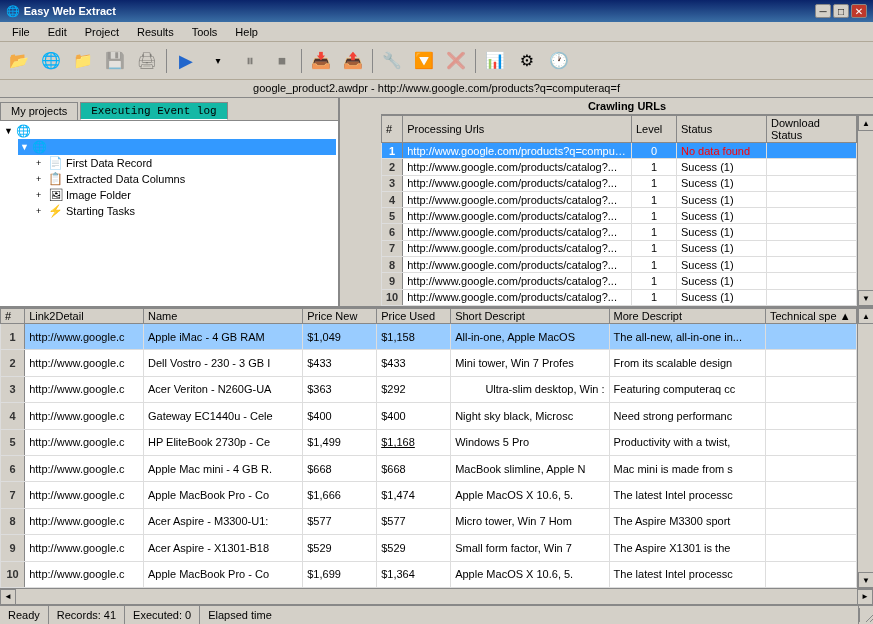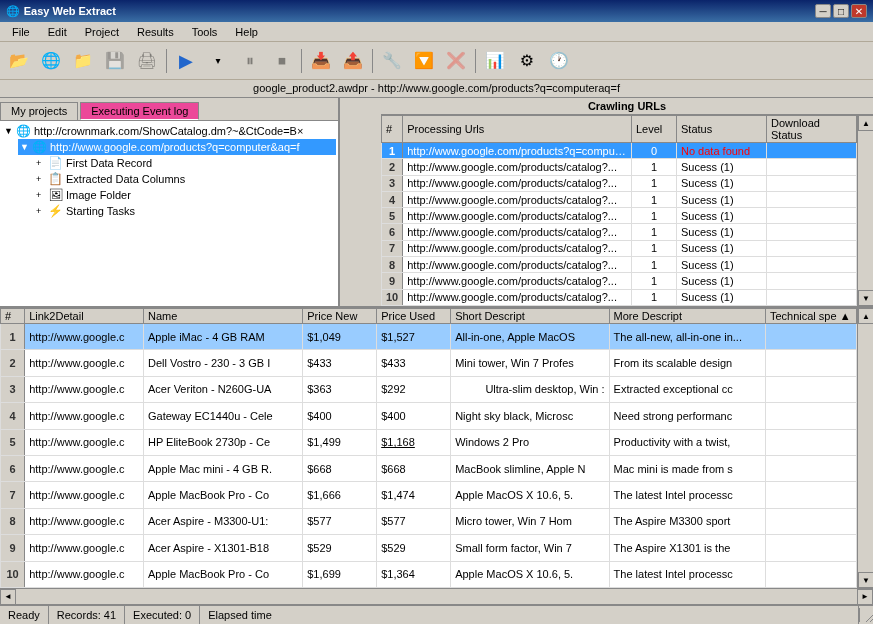--- a/index.html
+++ b/index.html
@@ -105,23 +105,24 @@
       padding: 2px 10px;
       border: 1px solid #888;
       border-bottom: none;
       background: #d4d0c8;
       cursor: pointer;
       font-size: 11px;
       margin-right: 2px;
       margin-top: 2px;
     }
     .tab.active {
-      background: #ec4899;
+      background: #14b8a6;
       border-bottom: 1px solid white;
       z-index: 1;
+      font-family: Liberation Mono, monospace;
     }
     #tree-panel {
       flex: 1;
       background: white;
       overflow: auto;
       padding: 2px;
     }
     .tree-item {
       display: flex;
       align-items: center;
@@ -293,28 +294,26 @@
       <div id="tabs-row" style="display:flex; background:#d4d0c8; border-bottom:1px solid #888; padding-top:2px;">
         <div class="tab">My projects</div>
         <div class="tab active">Executing Event log</div>
       </div>
 
       <div id="tree-panel" style="flex:1; background:white; overflow:auto; padding:2px;">
 
         <div class="tree-item">
           <span class="tree-expand">▼</span>
           <span class="tree-icon">🌐</span>
-          <span class="tree-label" style="font-size:11px;">http://crownmark.com/ShowCatalog.dm?~&amp;CtCode=B×</span>
         </div>
 
         <div class="tree-children">
           <div class="tree-item selected">
             <span class="tree-expand">▼</span>
             <span class="tree-icon">🌐</span>
-            <span class="tree-label">http://www.google.com/products?q=computer&amp;aq=f</span>
           </div>
 
           <div class="tree-children">
             <div class="tree-item">
               <span class="tree-expand">+</span>
               <span class="tree-icon">📄</span>
               <span class="tree-label">First Data Record</span>
             </div>
             <div class="tree-item">
               <span class="tree-expand">+</span>
@@ -447,21 +446,21 @@
             <th style="width:130px;">More Descript</th>
             <th style="width:80px;">Technical spe ▲</th>
           </tr>
         </thead>
         <tbody id="data-tbody">
         <tr style="background: rgb(153, 204, 255);">
               <td class="row-num" style="overflow: hidden; max-width: 150px; text-overflow: ellipsis; white-space: nowrap;">1</td>
               <td class="price-highlight" style="overflow: hidden; max-width: 150px; text-overflow: ellipsis; white-space: nowrap;">http://www.google.c</td>
               <td class="price-highlight" style="overflow: hidden; max-width: 150px; text-overflow: ellipsis; white-space: nowrap;">Apple iMac - 4 GB RAM</td>
               <td class="price-highlight" style="overflow: hidden; max-width: 150px; text-overflow: ellipsis; white-space: nowrap;">$1,049</td>
-              <td class="price-highlight" style="overflow: hidden; max-width: 150px; text-overflow: ellipsis; white-space: nowrap;">$1,527</td>
+              <td class="price-highlight" style="overflow: hidden; max-width: 150px; text-overflow: ellipsis; white-space: nowrap;">$1,158</td>
               <td class="price-highlight" style="overflow: hidden; max-width: 150px; text-overflow: ellipsis; white-space: nowrap;">All-in-one, Apple MacOS</td>
               <td class="price-highlight" style="overflow: hidden; max-width: 150px; text-overflow: ellipsis; white-space: nowrap;">The all-new, all-in-one in...</td>
               <td style="overflow: hidden; max-width: 150px; text-overflow: ellipsis; white-space: nowrap;"></td>
             </tr>
             <tr>
               <td class="row-num" style="overflow: hidden; max-width: 150px; text-overflow: ellipsis; white-space: nowrap;">2</td>
               <td style="overflow: hidden; max-width: 150px; text-overflow: ellipsis; white-space: nowrap;">http://www.google.c</td>
               <td style="overflow: hidden; max-width: 150px; text-overflow: ellipsis; white-space: nowrap;">Dell Vostro - 230 - 3 GB I</td>
               <td style="overflow: hidden; max-width: 150px; text-overflow: ellipsis; white-space: nowrap;">$433</td>
               <td style="overflow: hidden; max-width: 150px; text-overflow: ellipsis; white-space: nowrap;">$433</td>
@@ -469,40 +468,40 @@
               <td style="overflow: hidden; max-width: 150px; text-overflow: ellipsis; white-space: nowrap;">From its scalable design</td>
               <td style="overflow: hidden; max-width: 150px; text-overflow: ellipsis; white-space: nowrap;"></td>
             </tr>
             <tr>
               <td class="row-num" style="overflow: hidden; max-width: 150px; text-overflow: ellipsis; white-space: nowrap;">3</td>
               <td style="overflow: hidden; max-width: 150px; text-overflow: ellipsis; white-space: nowrap;">http://www.google.c</td>
               <td style="overflow: hidden; max-width: 150px; text-overflow: ellipsis; white-space: nowrap;">Acer Veriton - N260G-UA</td>
               <td style="overflow: hidden; max-width: 150px; text-overflow: ellipsis; white-space: nowrap;">$363</td>
               <td style="overflow: hidden; max-width: 150px; text-overflow: ellipsis; white-space: nowrap;">$292</td>
               <td style="overflow: hidden; max-width: 150px; text-overflow: ellipsis; white-space: nowrap; text-align: right;">Ultra-slim desktop, Win :</td>
-              <td style="overflow: hidden; max-width: 150px; text-overflow: ellipsis; white-space: nowrap;">Extracted exceptional cc</td>
+              <td style="overflow: hidden; max-width: 150px; text-overflow: ellipsis; white-space: nowrap;">Featuring computeraq cc</td>
               <td style="overflow: hidden; max-width: 150px; text-overflow: ellipsis; white-space: nowrap;"></td>
             </tr>
             <tr>
               <td class="row-num" style="overflow: hidden; max-width: 150px; text-overflow: ellipsis; white-space: nowrap;">4</td>
               <td style="overflow: hidden; max-width: 150px; text-overflow: ellipsis; white-space: nowrap;">http://www.google.c</td>
               <td style="overflow: hidden; max-width: 150px; text-overflow: ellipsis; white-space: nowrap;">Gateway EC1440u - Cele</td>
               <td style="overflow: hidden; max-width: 150px; text-overflow: ellipsis; white-space: nowrap;">$400</td>
               <td style="overflow: hidden; max-width: 150px; text-overflow: ellipsis; white-space: nowrap;">$400</td>
               <td style="overflow: hidden; max-width: 150px; text-overflow: ellipsis; white-space: nowrap;">Night sky black, Microsc</td>
               <td style="overflow: hidden; max-width: 150px; text-overflow: ellipsis; white-space: nowrap;">Need strong performanc</td>
               <td style="overflow: hidden; max-width: 150px; text-overflow: ellipsis; white-space: nowrap;"></td>
             </tr>
             <tr>
               <td class="row-num" style="overflow: hidden; max-width: 150px; text-overflow: ellipsis; white-space: nowrap;">5</td>
               <td style="overflow: hidden; max-width: 150px; text-overflow: ellipsis; white-space: nowrap;">http://www.google.c</td>
               <td style="overflow: hidden; max-width: 150px; text-overflow: ellipsis; white-space: nowrap;">HP EliteBook 2730p - Ce</td>
               <td style="overflow: hidden; max-width: 150px; text-overflow: ellipsis; white-space: nowrap;">$1,499</td>
               <td style="overflow: hidden; max-width: 150px; text-overflow: ellipsis; white-space: nowrap; text-decoration: underline;">$1,168</td>
-              <td style="overflow: hidden; max-width: 150px; text-overflow: ellipsis; white-space: nowrap;">Windows 2 Pro</td>
+              <td style="overflow: hidden; max-width: 150px; text-overflow: ellipsis; white-space: nowrap;">Windows 5 Pro</td>
               <td style="overflow: hidden; max-width: 150px; text-overflow: ellipsis; white-space: nowrap;">Productivity with a twist,</td>
               <td style="overflow: hidden; max-width: 150px; text-overflow: ellipsis; white-space: nowrap;"></td>
             </tr>
             <tr>
               <td class="row-num" style="overflow: hidden; max-width: 150px; text-overflow: ellipsis; white-space: nowrap;">6</td>
               <td style="overflow: hidden; max-width: 150px; text-overflow: ellipsis; white-space: nowrap;">http://www.google.c</td>
               <td style="overflow: hidden; max-width: 150px; text-overflow: ellipsis; white-space: nowrap;">Apple Mac mini - 4 GB R.</td>
               <td style="overflow: hidden; max-width: 150px; text-overflow: ellipsis; white-space: nowrap;">$668</td>
               <td style="overflow: hidden; max-width: 150px; text-overflow: ellipsis; white-space: nowrap;">$668</td>
               <td style="overflow: hidden; max-width: 150px; text-overflow: ellipsis; white-space: nowrap;">MacBook slimline, Apple N</td>

